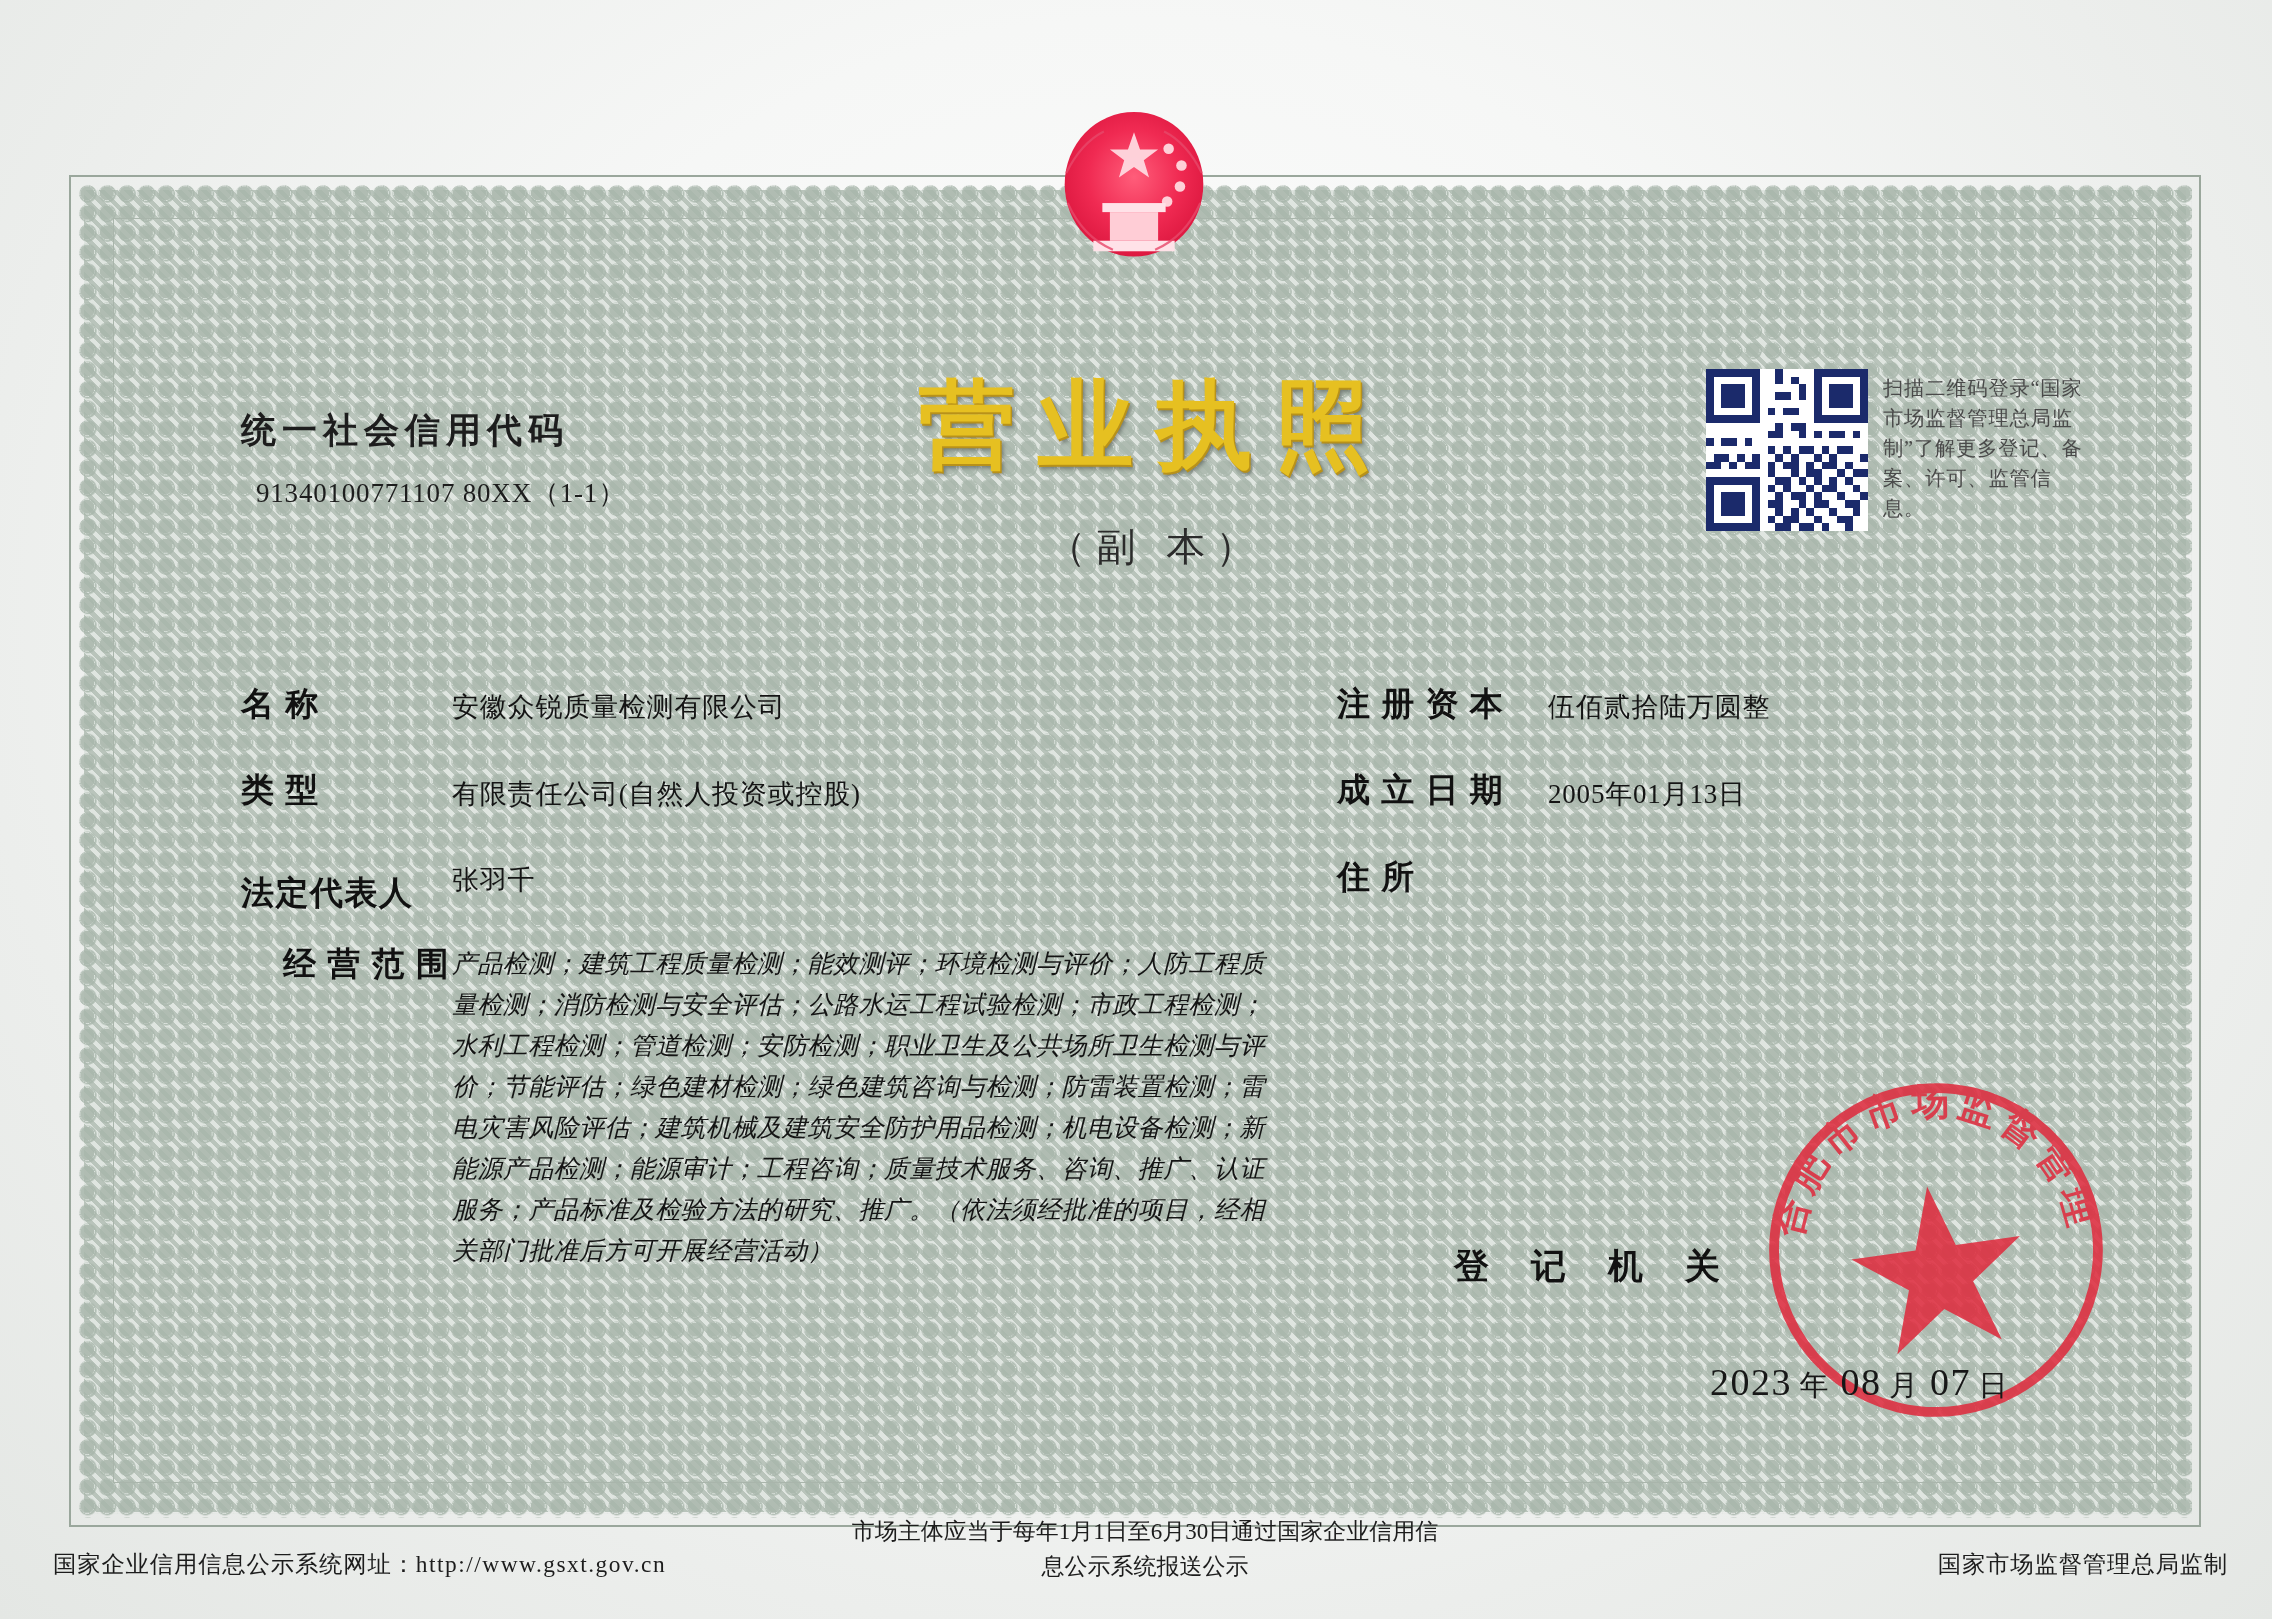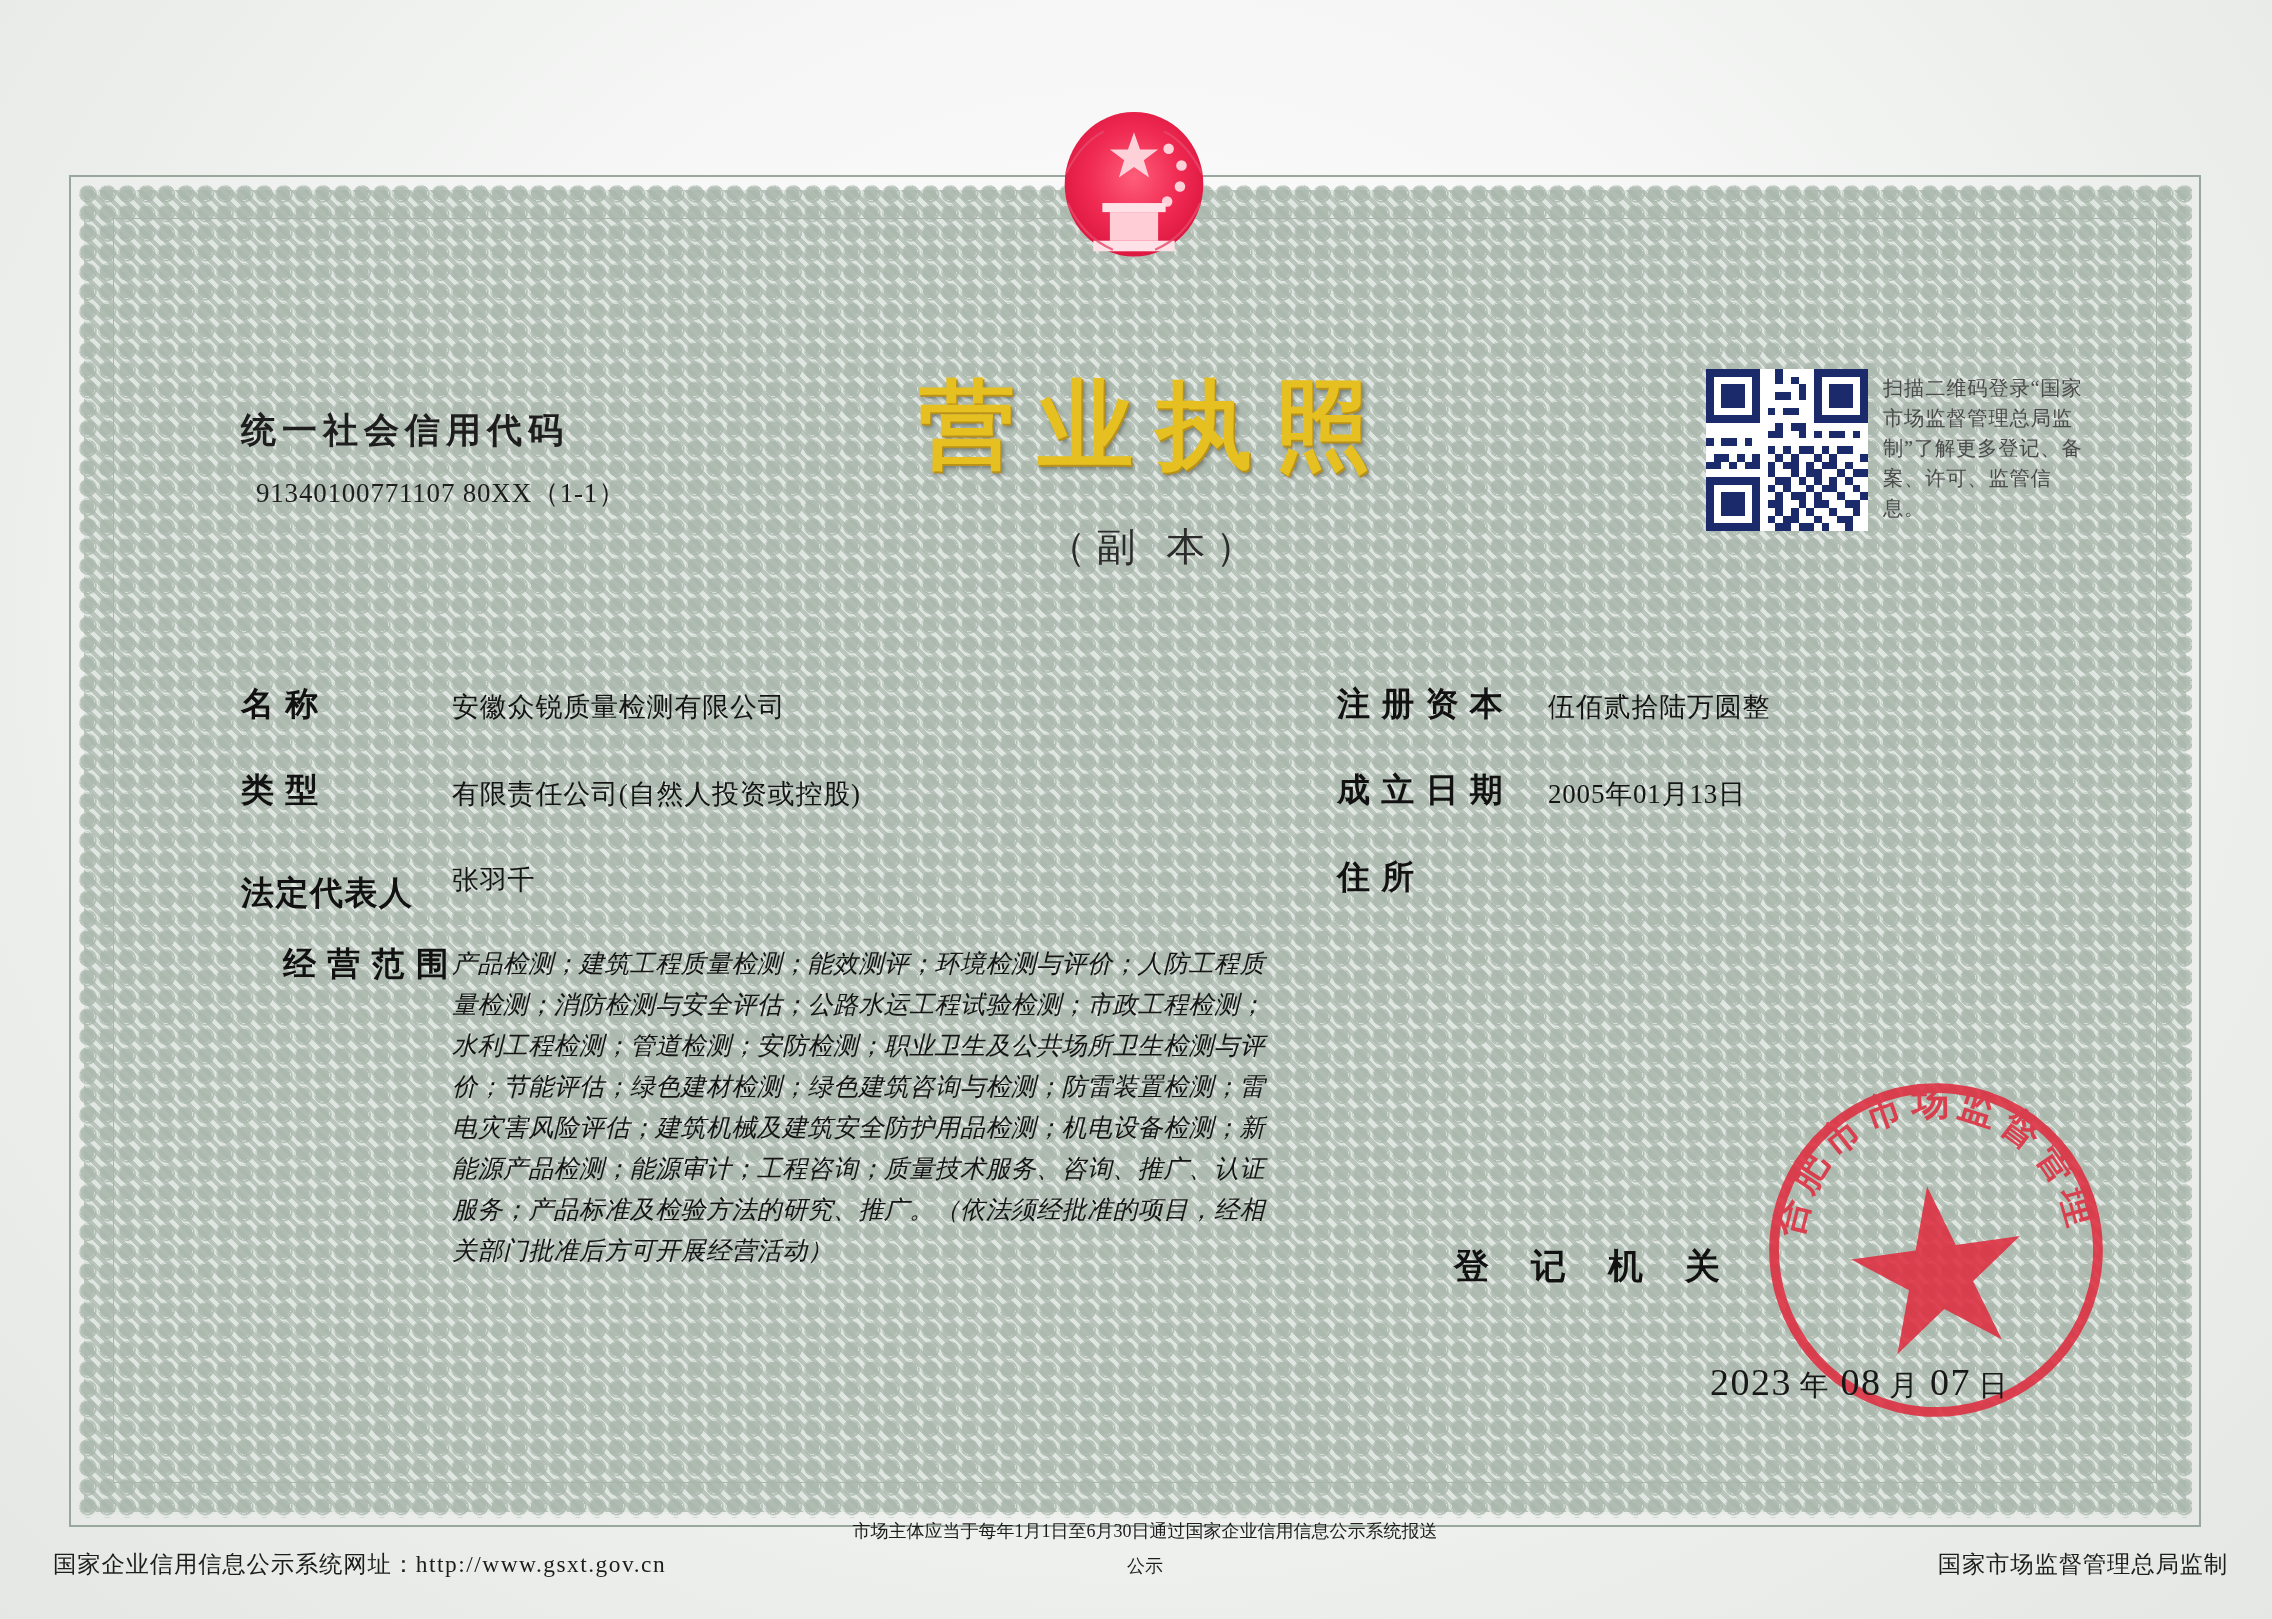--- a/index.html
+++ b/index.html
@@ -241,21 +241,21 @@
   }
   .footer-left .url {
     font-family: "Liberation Serif", serif;
     letter-spacing: 1.5px;
   }
   .footer-center {
     position: absolute;
     left: 851px; top: 1514px;
     width: 588px;
     text-align: center;
-    font-size: 18px;
+    font-size: 23px;
     line-height: 35px;
     color: #1c1c1c;
   }
   .footer-right {
     position: absolute;
     right: 45px; top: 1548px;
     font-size: 23.4px;
     color: #1c1c1c;
     letter-spacing: 0.8px;
   }

